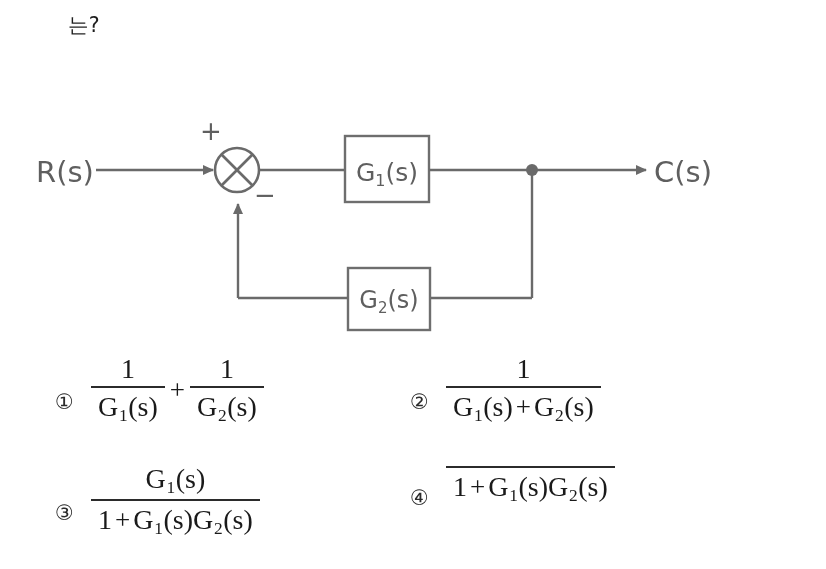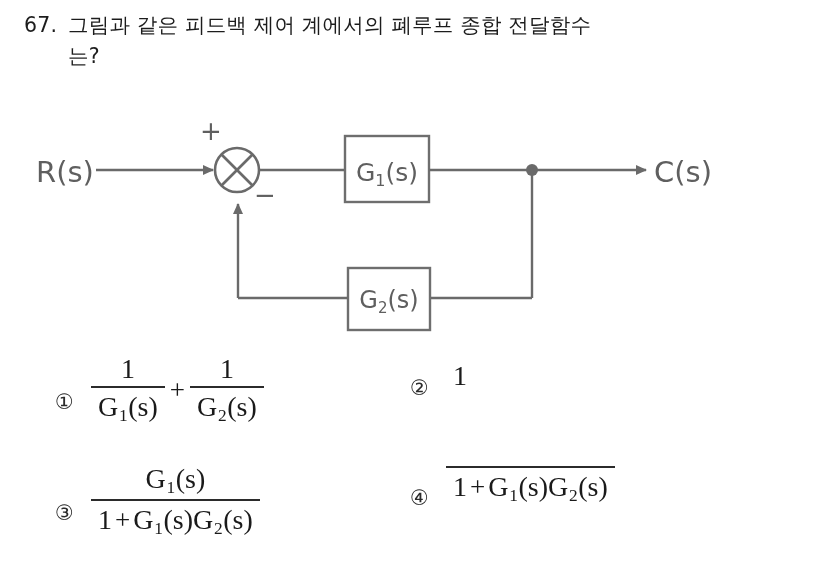--- a/index.html
+++ b/index.html
@@ -117,24 +117,20 @@
     font-size: 0.62em;
     vertical-align: -0.28em;
     padding: 0 0.5px;
   }
   .gvar { letter-spacing: 0.3px; }
 </style>
 </head>
 <body>
 
 <div id="question-block">
-  <div class="q-line">
-    <span class="q-number">67.</span>
-    <span class="q-text-1">그림과 같은 피드백 제어 계에서의 폐루프 종합 전달함수</span>
-  </div>
   <div class="q-line q-line-2">
     <span>는?</span>
   </div>
 </div>
 
 <div id="diagram">
   <svg width="826" height="250" viewBox="0 0 826 250" xmlns="http://www.w3.org/2000/svg">
     <defs>
       <marker id="arrowGray" markerWidth="11" markerHeight="11" refX="10" refY="5.5" orient="auto" markerUnits="userSpaceOnUse">
         <path d="M0,0.5 L11,5.5 L0,10.5 Z" fill="#6a6a6a"></path>
@@ -203,20 +199,21 @@
         <span class="den"><span class="gvar">G</span><span class="sub">2</span><span>(s)</span></span>
       </span>
     </div>
   </div>
 
   <div class="opt opt-row1 opt-col2">
     <div class="opt-marker">②</div>
     <div class="opt-body">
       <span class="frac">
         <span class="num">1</span>
+        <span class="den"><span class="gvar">G</span><span class="sub">1</span><span>(s)</span><span class="op">+</span><span class="gvar">G</span><span class="sub">2</span><span>(s)</span></span>
       </span>
     </div>
   </div>
 
   <div class="opt opt-row2 opt-col1">
     <div class="opt-marker">③</div>
     <div class="opt-body">
       <span class="frac">
         <span class="num"><span class="gvar">G</span><span class="sub">1</span><span>(s)</span></span>
         <span class="den"><span>1</span><span class="op">+</span><span class="gvar">G</span><span class="sub">1</span><span>(s)</span><span class="gvar">G</span><span class="sub">2</span><span>(s)</span></span>

